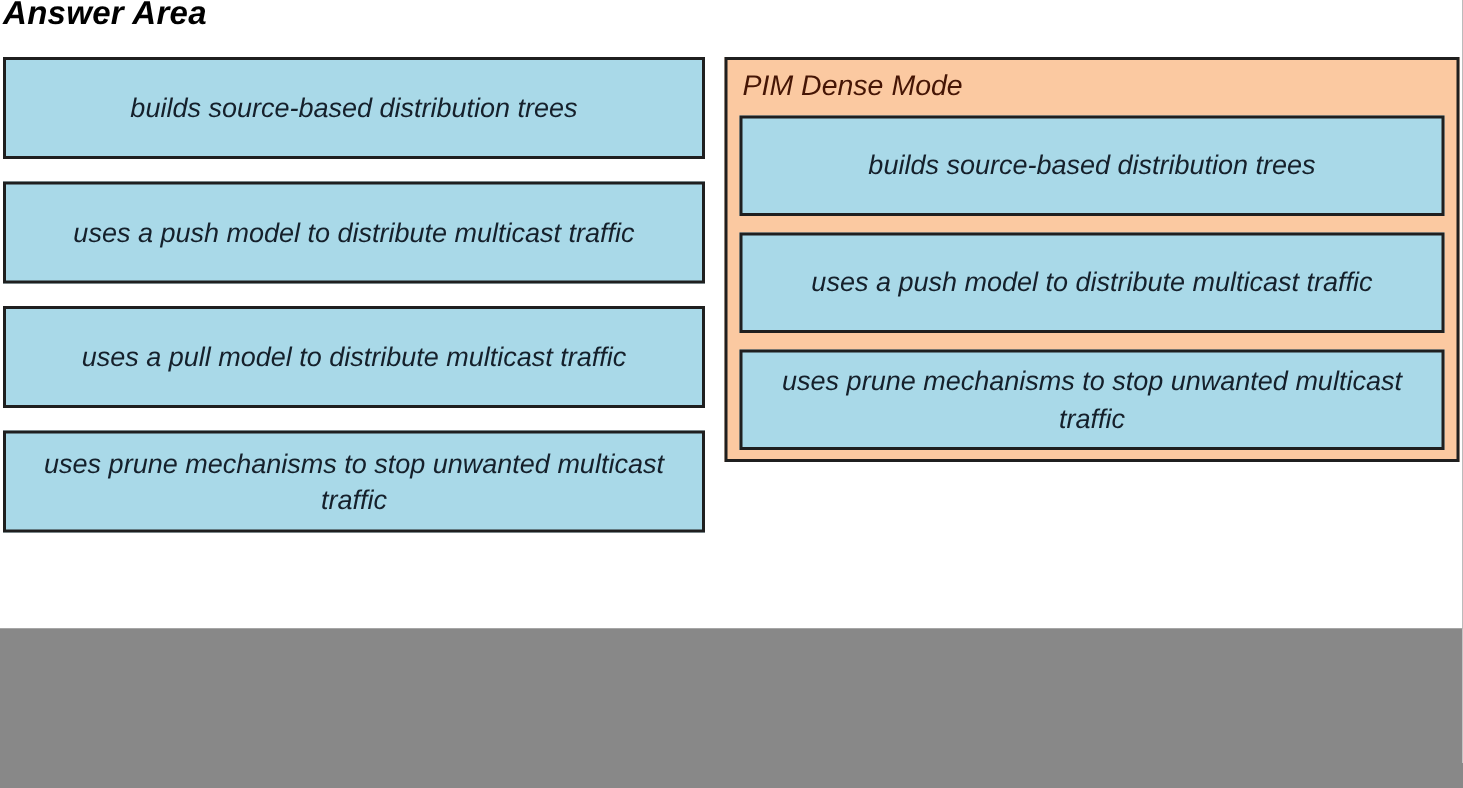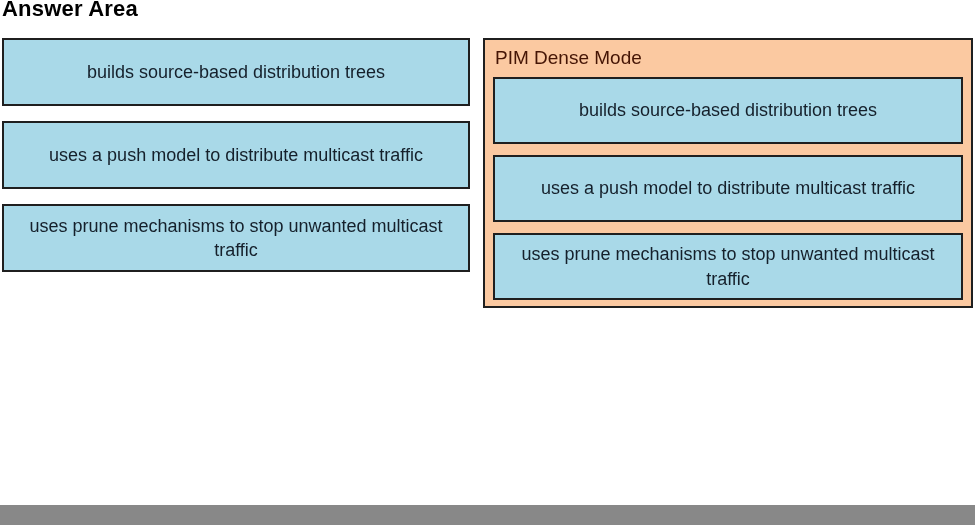--- a/index.html
+++ b/index.html
@@ -8,25 +8,26 @@
     --box-border:#1f1f1f;
     --option-text:#15202b;
     --panel-title-text:#451505;
     --title-text:#000000;
     --page-bg:#ffffff;
   }
   *{margin:0;padding:0;box-sizing:border-box;}
   html,body{background:#888;}
   .screen{
     position:relative;
-    width:975px;height:505px;
+    width:975px;height:419px;
     background:var(--page-bg);
     font-family:"Liberation Sans", sans-serif;
     overflow:hidden;
     margin:0 auto;
+    font-style:italic;
   }
   .page-title{
     position:absolute;left:2px;top:-4px;
     font-size:22px;font-weight:bold;
     color:var(--title-text);
     letter-spacing:0.2px;
   }
   .options-column{
     position:absolute;left:2px;top:38px;
     width:468px;
@@ -67,20 +68,21 @@
 </head>
 <body>
 
 <div class="screen">
 
   <div class="page-title">Answer Area</div>
 
   <div class="options-column">
     <div class="option">builds source-based distribution trees</div>
     <div class="option">uses a push model to distribute multicast traffic</div>
+    <div class="option">uses a pull model to distribute multicast traffic</div>
     <div class="option">uses prune mechanisms to stop unwanted multicast traffic</div>
   </div>
 
   <div class="drop-panel">
     <div class="panel-title">PIM Dense Mode</div>
     <div class="option">builds source-based distribution trees</div>
     <div class="option">uses a push model to distribute multicast traffic</div>
     <div class="option">uses prune mechanisms to stop unwanted multicast traffic</div>
   </div>
 

